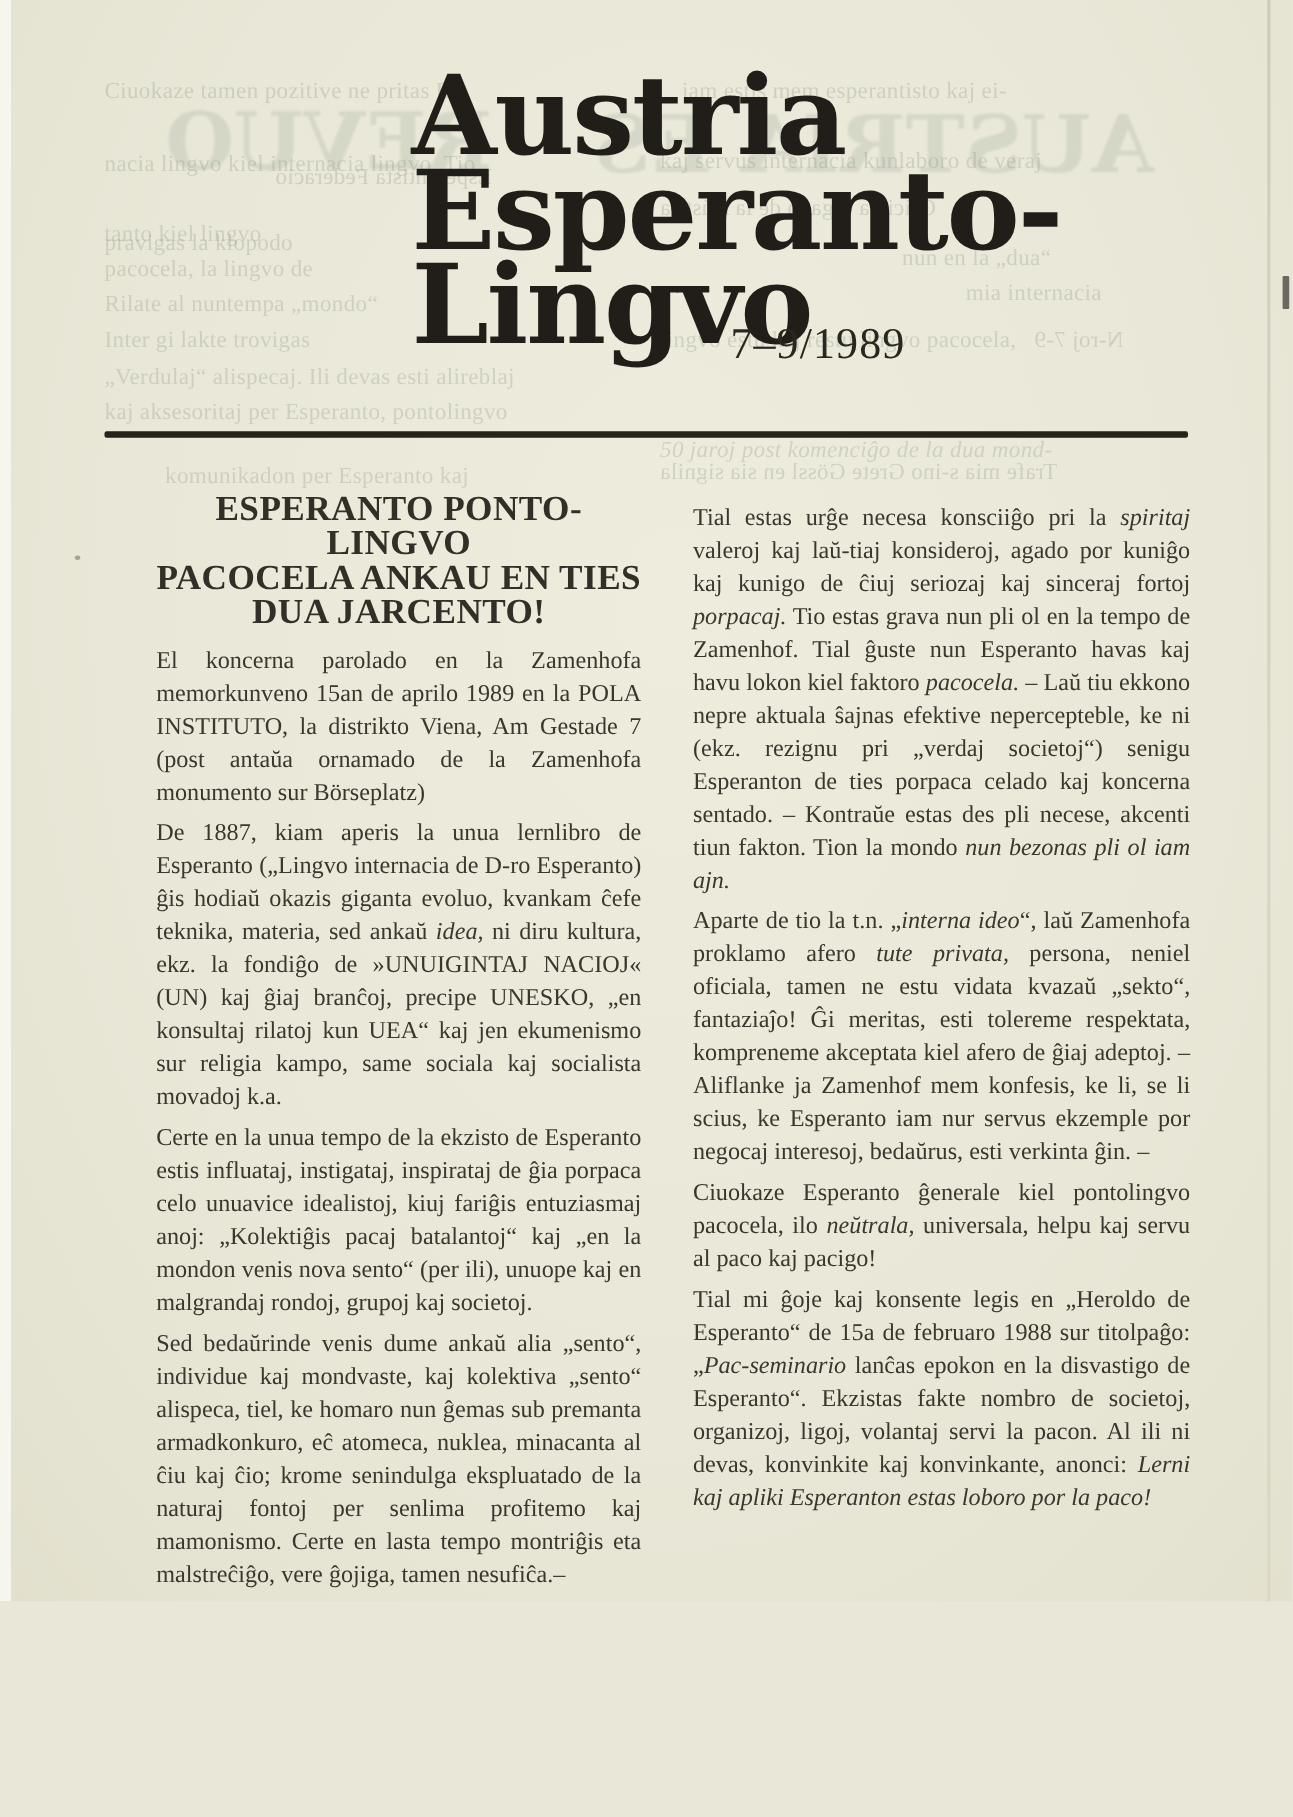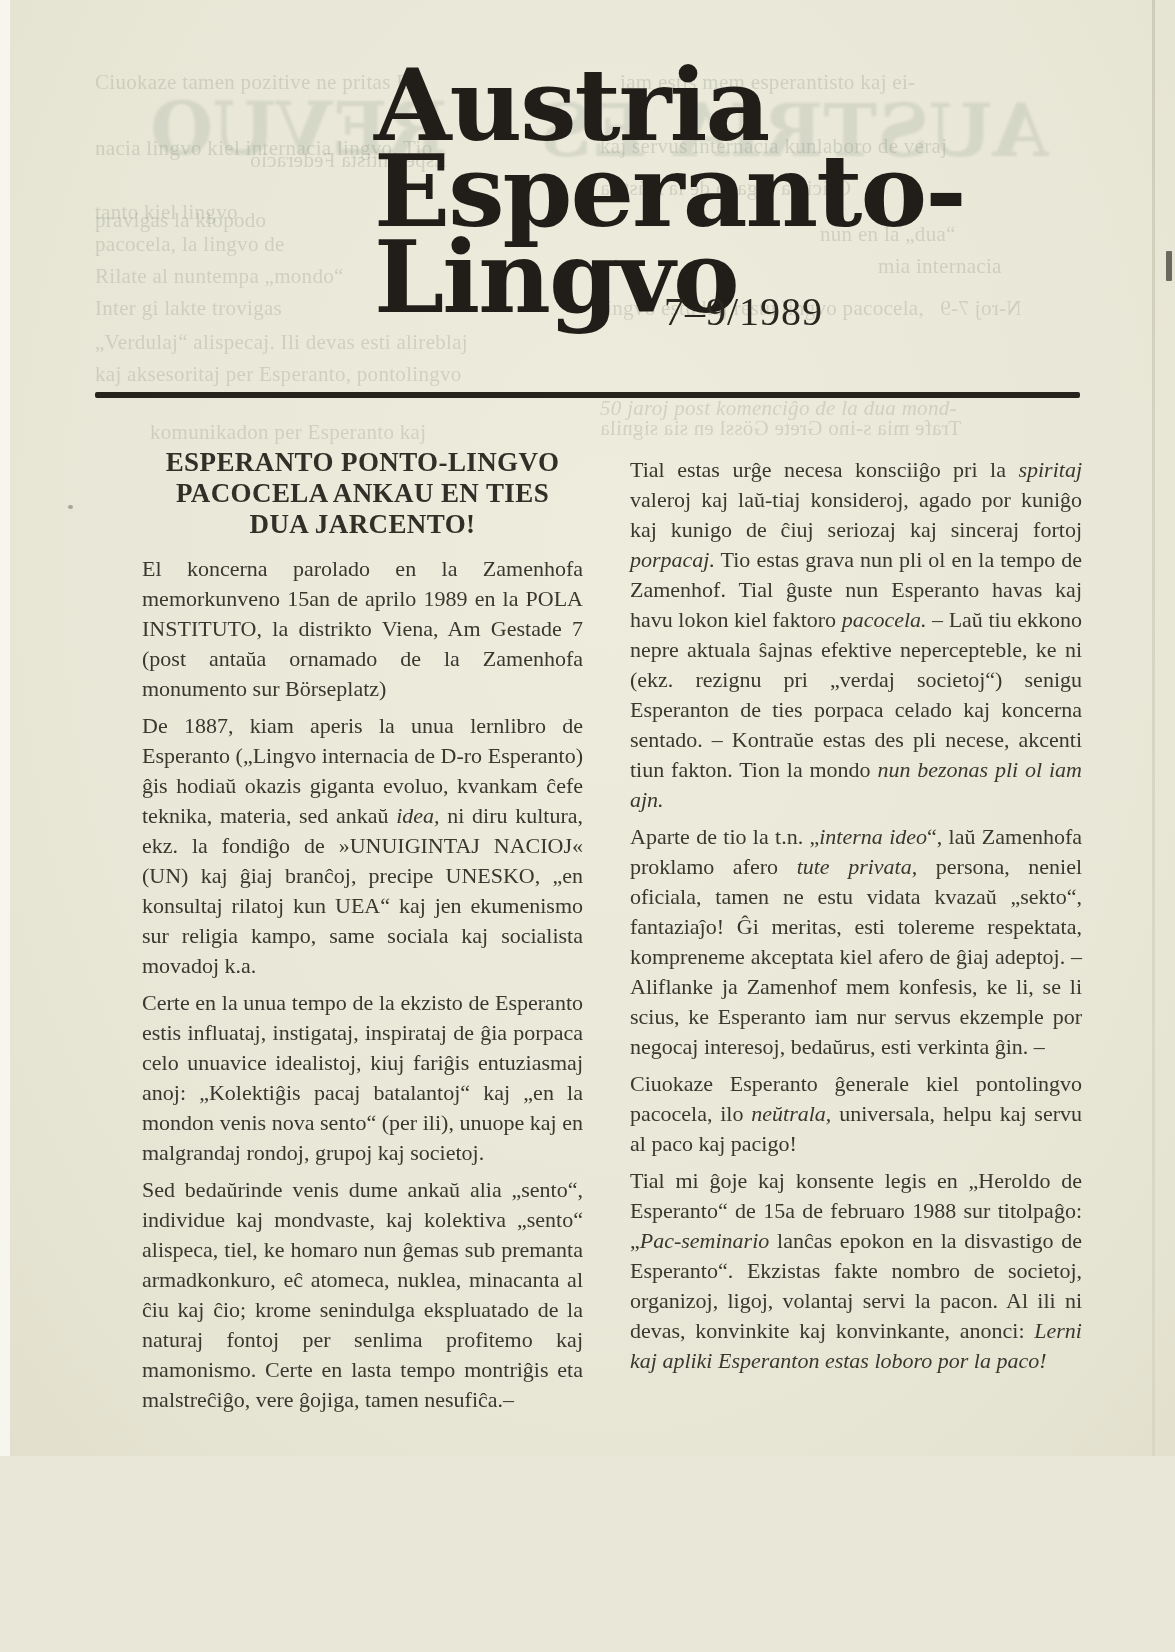--- a/index.html
+++ b/index.html
@@ -44,21 +44,21 @@
   .issue{
     position:absolute;left:664px;top:288px;color:#2a2720;
     font-family:"Liberation Serif", serif;font-size:40px;letter-spacing:1px;
   }
   .rule{position:absolute;left:95px;top:392px;width:985px;height:6px;background:var(--rule);border-radius:2px;}
   
   .col{position:absolute;color:var(--ink);font-size:22px;line-height:30px;text-align:justify;}
   .col-left{left:142px;top:447px;width:441px;}
   .col-right{left:610px;top:455px;width:452px;margin-left:20px;}
   .headline{
-    margin:0 0 14px 0;font-size:27px;line-height:31px;font-weight:bold;
+    margin:0 0 14px 0;font-size:32px;line-height:31px;font-weight:bold;
     text-align:center;color:#322f28;letter-spacing:.4px;
   }
   .body-par{margin:0 0 7px 0;}
   .body-par .it{font-style:italic;}
 </style>
 </head>
 <body>
 
 <div class="page">
 

